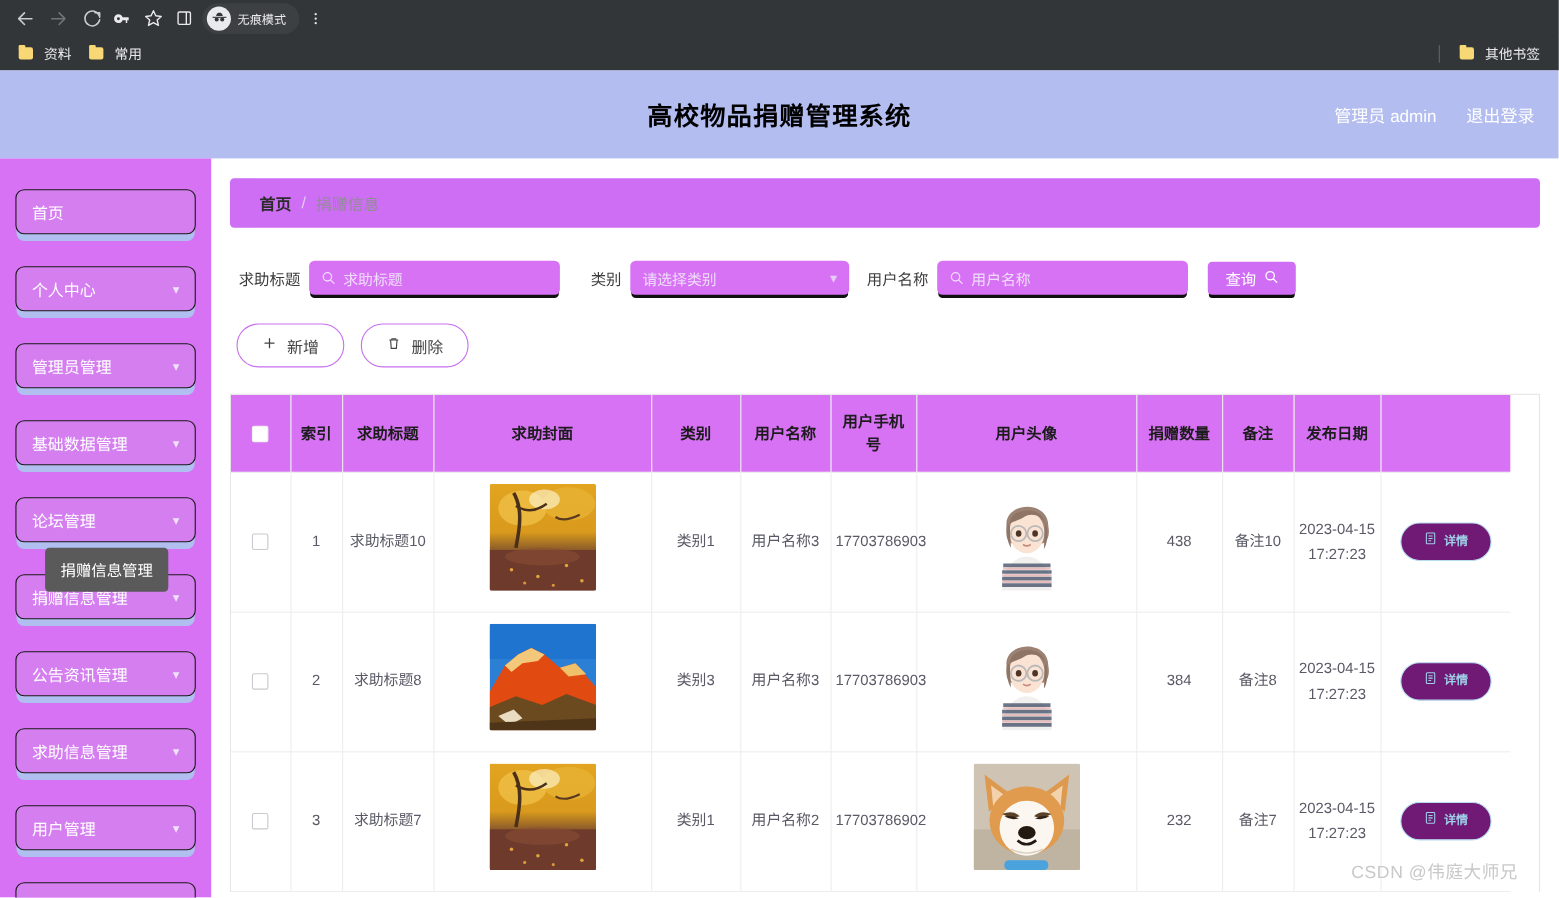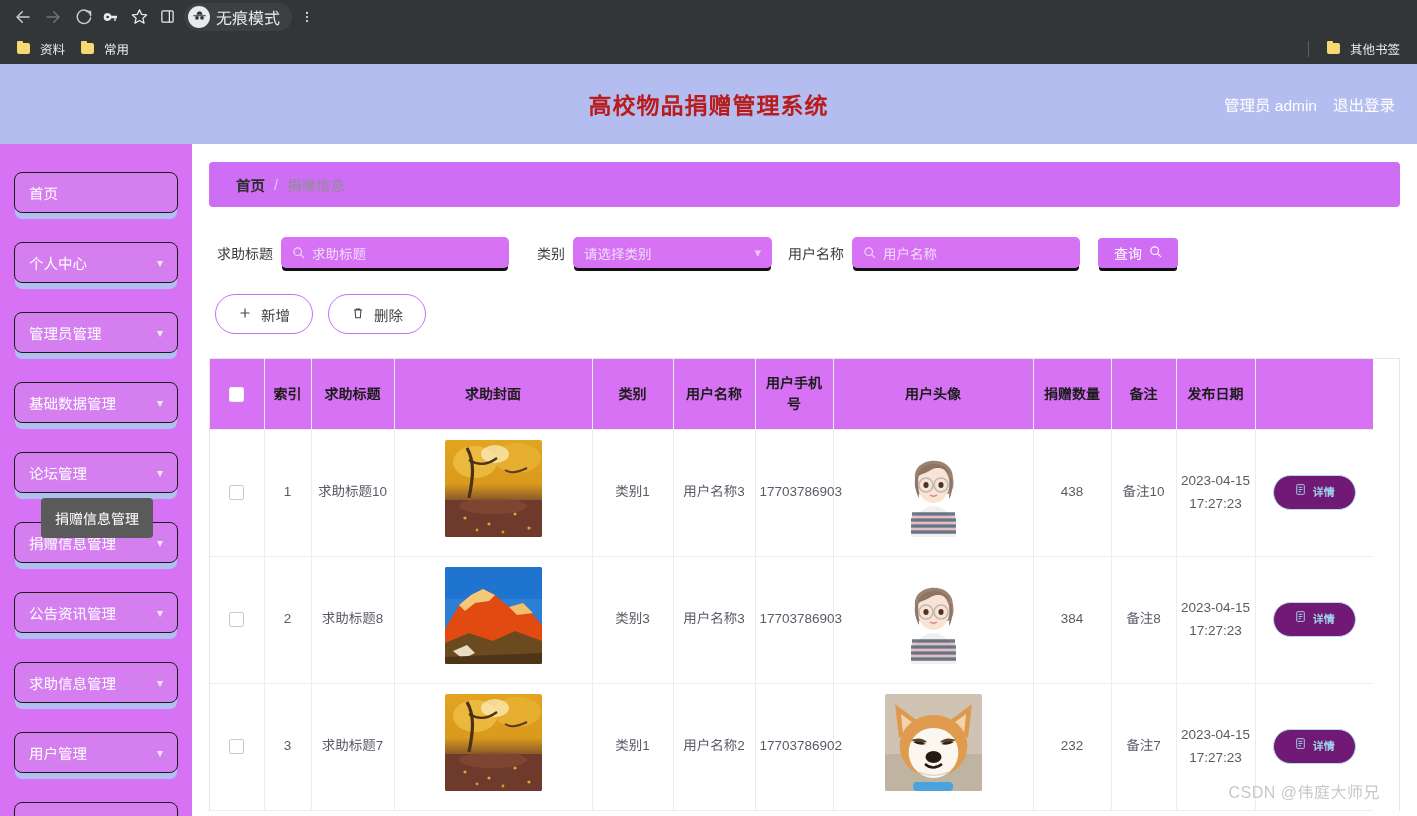--- a/index.html
+++ b/index.html
@@ -35,21 +35,21 @@
   }
   .omnibox .url b { color: #e8eaed; font-weight: 400; }
   .omni-icons { display: flex; align-items: center; gap: 2px; flex:none; }
   .omni-icons .ic { width: 26px; height: 26px; display:flex; align-items:center;
     justify-content:center; color:#e8eaed; }
   .chrome-right { display: flex; align-items: center; gap: 2px; flex: none; }
   .sq-icon { width: 30px; height: 30px; display:flex; align-items:center; justify-content:center; color:#e8eaed;}
   .incognito-pill {
     display: flex; align-items: center; gap: 6px;
     background: #3c4043; border-radius: 14px; height: 28px;
-    padding: 0 12px 0 4px; color: #e8eaed; font-size: 16px;
+    padding: 0 12px 0 4px; color: #e8eaed; font-size: 11px;
   }
   .incog-circle {
     width: 22px; height: 22px; border-radius: 50%;
     background: #e8eaed; display: flex; align-items: center; justify-content: center;
   }
   .kebab { width: 26px; height: 30px; display:flex; align-items:center; justify-content:center; color:#e8eaed;}
 
   .bookmarks-bar {
     height: 31px; background: #323639; display: flex; align-items: center;
     padding: 0 9px; color: #e8eaed; font-size: 12.5px; position: relative;
@@ -70,25 +70,25 @@
   .bm-sep { width:1px; height:16px; background:#5f6368; margin-right:6px; }
 
   
   .app { width: 1417px; height: 752px; display: flex; flex-direction: column; background:#fff;}
   .app-header {
     height: 80px; background: #b3bdf0; display: flex; align-items: center;
     position: relative; flex: none;
   }
   .app-title {
     position: absolute; left: 0; right: 0; text-align: center;
-    font-size: 23px; font-weight: bold; color: #b91c1c; letter-spacing: 1px;
+    font-size: 23px; font-weight: bold; color: #000000; letter-spacing: 1px;
   }
   .header-right {
     margin-left: auto; margin-right: 22px; display: flex; align-items: center;
-    gap: 16px; z-index: 2; font-size: 15.5px; color: #ffffff;
+    gap: 27px; z-index: 2; font-size: 15.5px; color: #ffffff;
   }
 
   .app-body { flex: 1; display: flex; min-height: 0; }
 
   
   .sidebar {
     width: 192px; background: #d872f5; flex: none; padding-top: 28px;
     position: relative; overflow: visible;
   }
   .menu-item {

